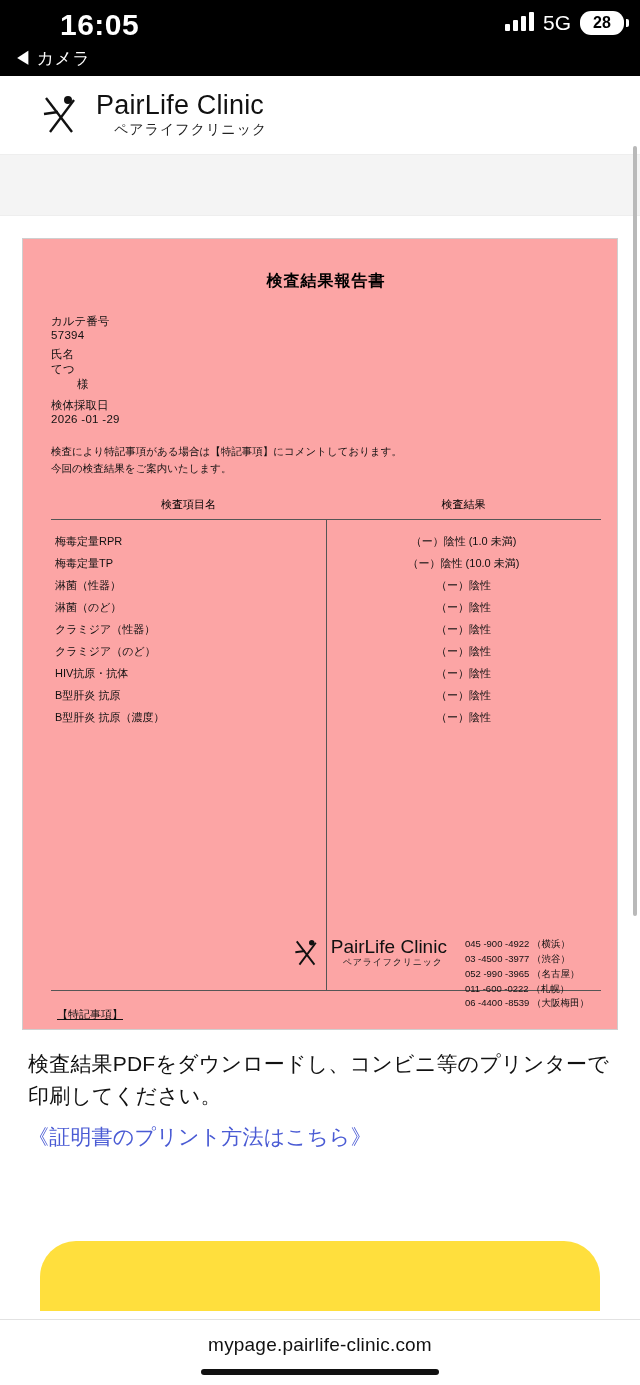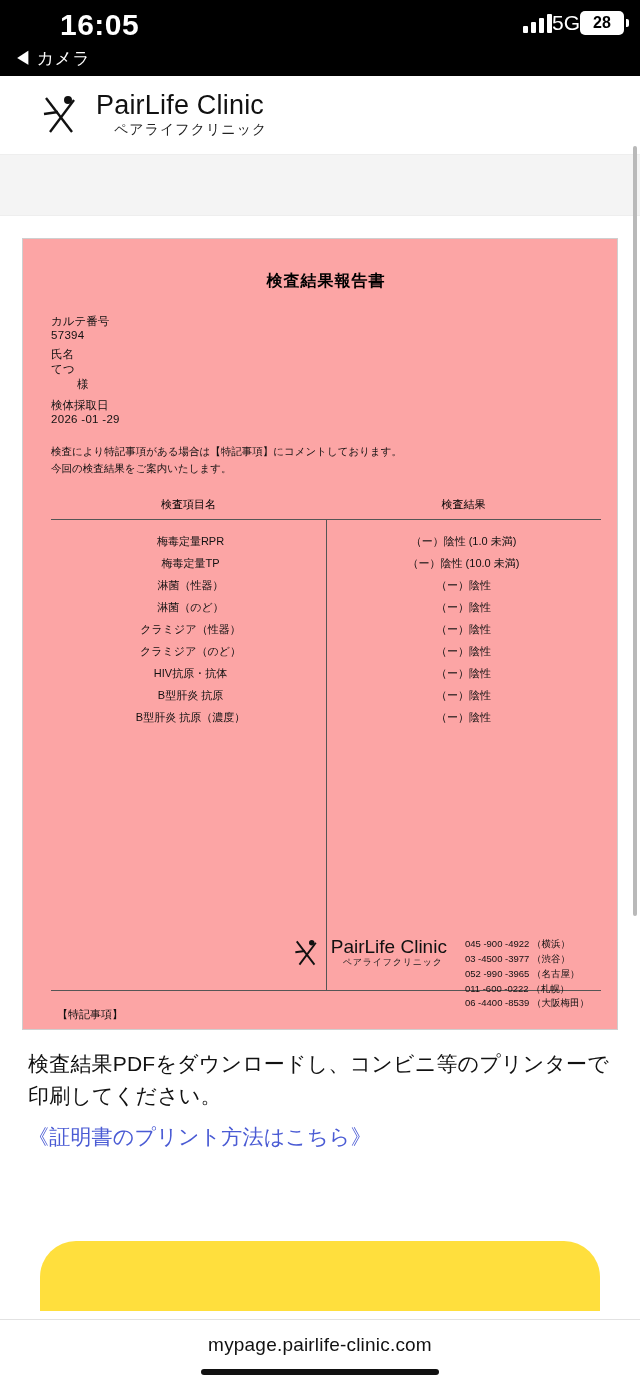--- a/index.html
+++ b/index.html
@@ -30,33 +30,34 @@
     position: absolute;
     left: 14px; top: 47px;
     font-size: 17px;
     color: #ffffff;
     letter-spacing: 0.5px;
   }
   .sb-right {
     position: absolute;
     right: 16px; top: 11px;
     display: flex;
-    align-items: center;
+    align-items: flex-start;
+    gap: 9px;
   }
   .bars { display: flex; align-items: flex-end; gap: 3px; height: 20px; }
   .bars i { display: block; width: 5px; background: #fff; border-radius: 1px; }
   .bars i:nth-child(1) { height: 7px; }
   .bars i:nth-child(2) { height: 11px; }
   .bars i:nth-child(3) { height: 15px; }
   .bars i:nth-child(4) { height: 19px; }
   .sb-net { font-size: 21px; font-weight: 500; }
   .battery {
     position: relative;
     width: 44px; height: 24px;
-    border-radius: 5px;
+    border-radius: 11px;
     background: #ffffff;
     color: #000000;
     font-size: 16px;
     font-weight: 600;
     display: flex; align-items: center; justify-content: center;
   }
   .battery::after {
     content: "";
     position: absolute;
     right: -5px; top: 8px;
@@ -148,24 +149,24 @@
     position: absolute;
     left: 50%; top: 0; bottom: 0;
     width: 1px;
     background: #555;
   }
   .rt-bottom {
     border-bottom: 1px solid #555;
     height: 0;
   }
   .rt-row { display: flex; font-size: 11px; color: #111; padding: 3.5px 0; }
-  .rt-row .c-name { width: 50%; padding-left: 4px; text-align: center; }
+  .rt-row .c-name { width: 50%; padding-left: 4px; }
   .rt-row .c-res { width: 50%; text-align: center; }
 
-  .remarks { margin-top: 16px; font-size: 11px; color: #111; padding-left: 6px; }
+  .remarks { margin-top: 16px; font-size: 11px; color: #111; padding-left: 6px; text-decoration: underline; }
 
   .report-footer {
     position: absolute;
     left: 28px; right: 28px; bottom: 18px;
     display: flex;
     justify-content: flex-end;
     align-items: flex-start;
     gap: 18px;
   }
   .footer-logo { display: flex; align-items: center; gap: 7px; }

